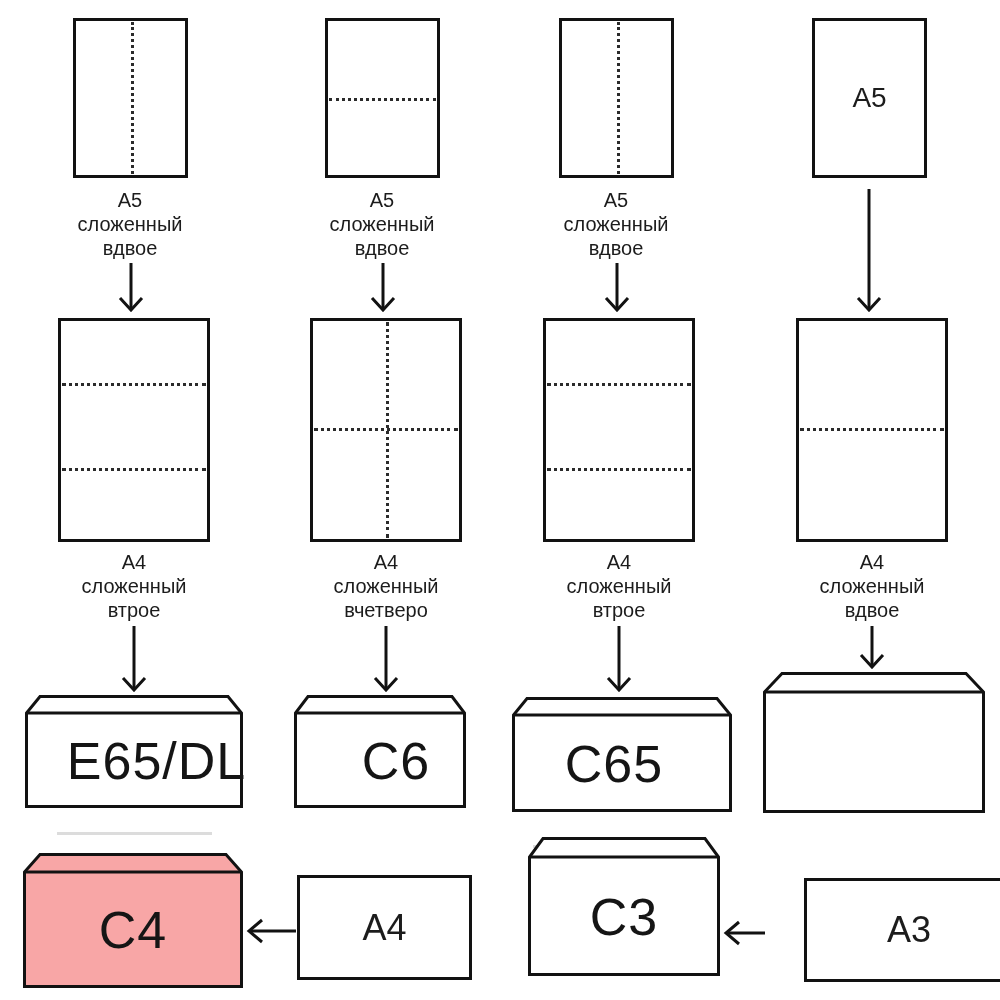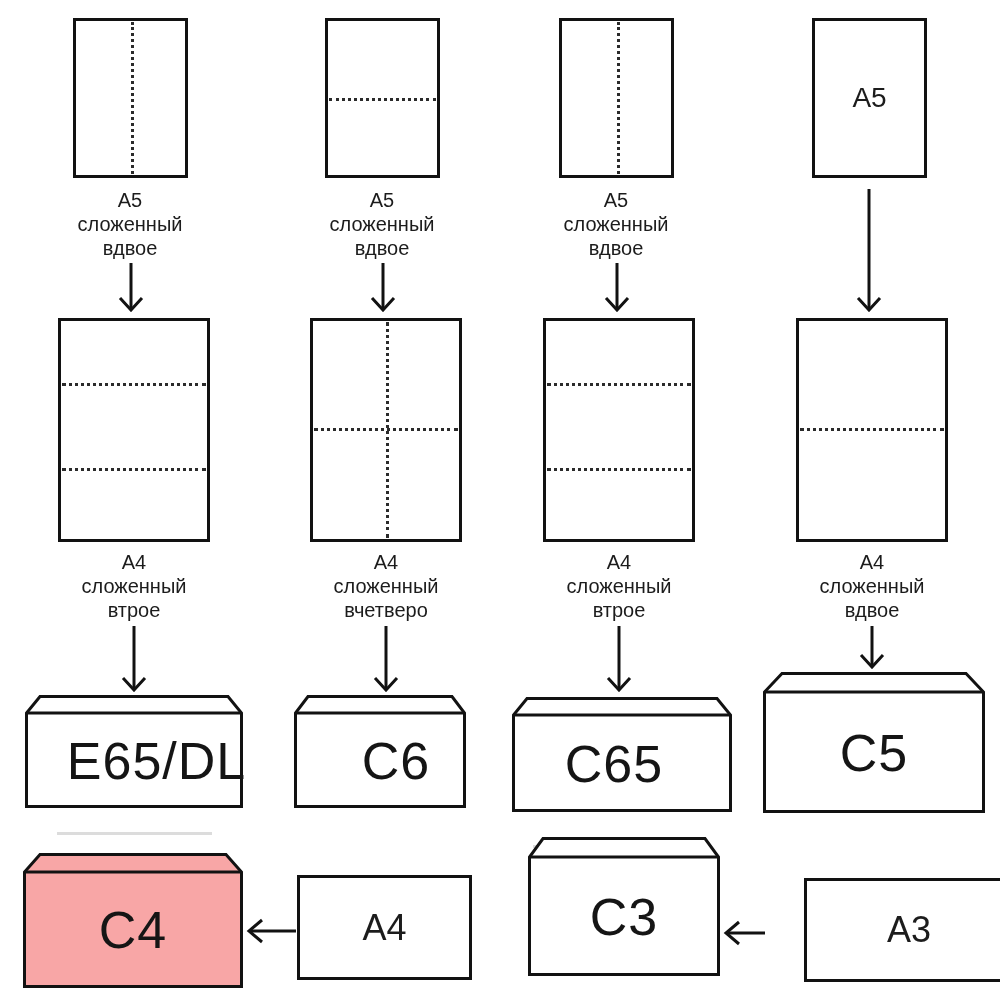--- a/index.html
+++ b/index.html
@@ -149,21 +149,20 @@
   <svg class="arrow" style="left:855px;top:625px;" width="34" height="44" viewBox="0 0 34 44">
     <line x1="17" y1="1" x2="17" y2="41" stroke="#121212" stroke-width="3"></line>
     <polyline points="6,30 17,42 28,30" fill="none" stroke="#121212" stroke-width="3"></polyline>
   </svg>
 
   <div class="envelope" style="left:763px;top:672px;width:222px;height:141px;">
     <svg width="222" height="141" viewBox="0 0 222 141">
       <path d="M19 1.5 L203 1.5 L220.5 20 L220.5 139.5 L1.5 139.5 L1.5 20 Z" fill="#ffffff" stroke="#121212" stroke-width="3"></path>
       <line x1="1.5" y1="20" x2="220.5" y2="20" stroke="#121212" stroke-width="3"></line>
     </svg>
-    <div class="env-label" style="top:20px;">C5</div>
   </div>
 
   <div class="ghost-line" style="left:57px;top:832px;width:155px;"></div>
   <div class="ghost-line" style="left:533px;top:845px;width:175px;"></div>
 
   <div class="envelope" style="left:23px;top:853px;width:220px;height:135px;">
     <svg width="220" height="135" viewBox="0 0 220 135">
       <path d="M17 1.5 L203 1.5 L218.5 19 L218.5 133.5 L1.5 133.5 L1.5 19 Z" fill="#f8a6a6" stroke="#121212" stroke-width="3"></path>
       <line x1="1.5" y1="19" x2="218.5" y2="19" stroke="#121212" stroke-width="3"></line>
     </svg>

